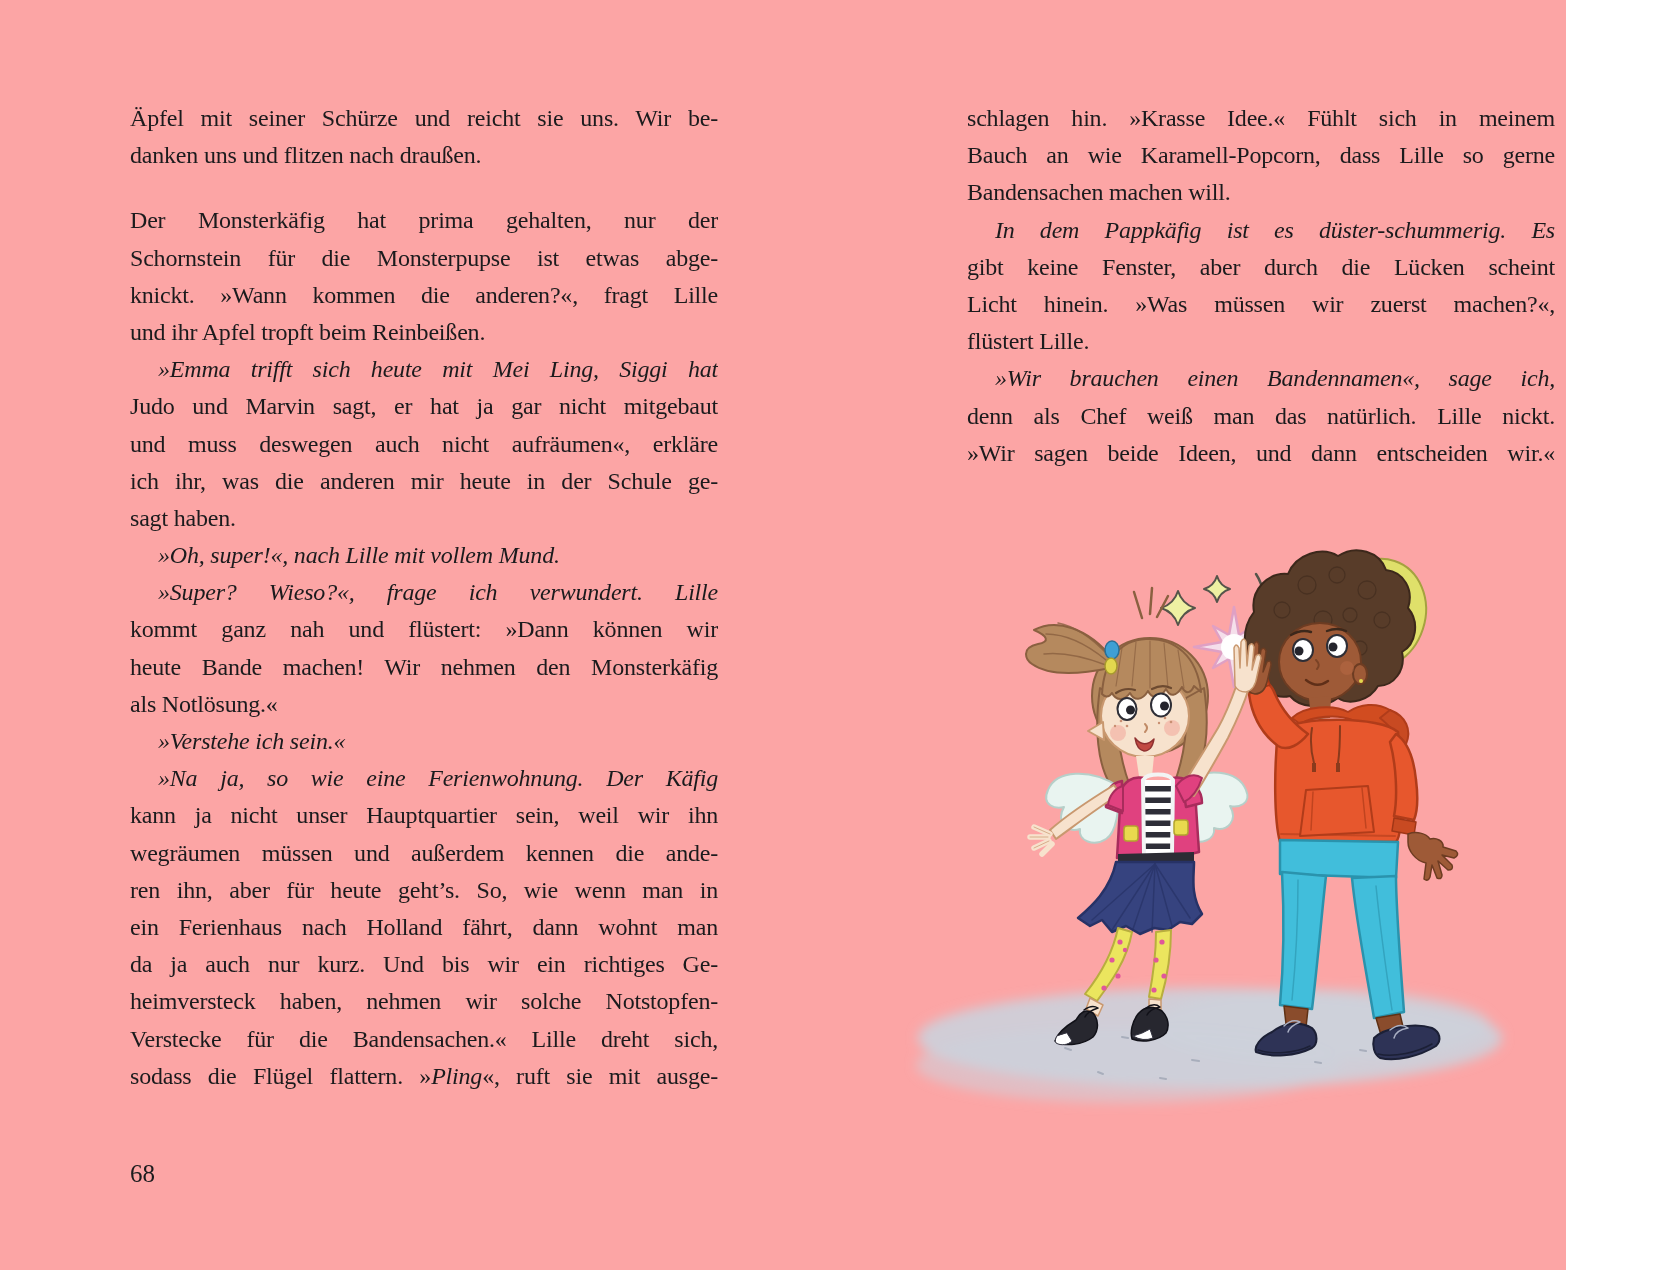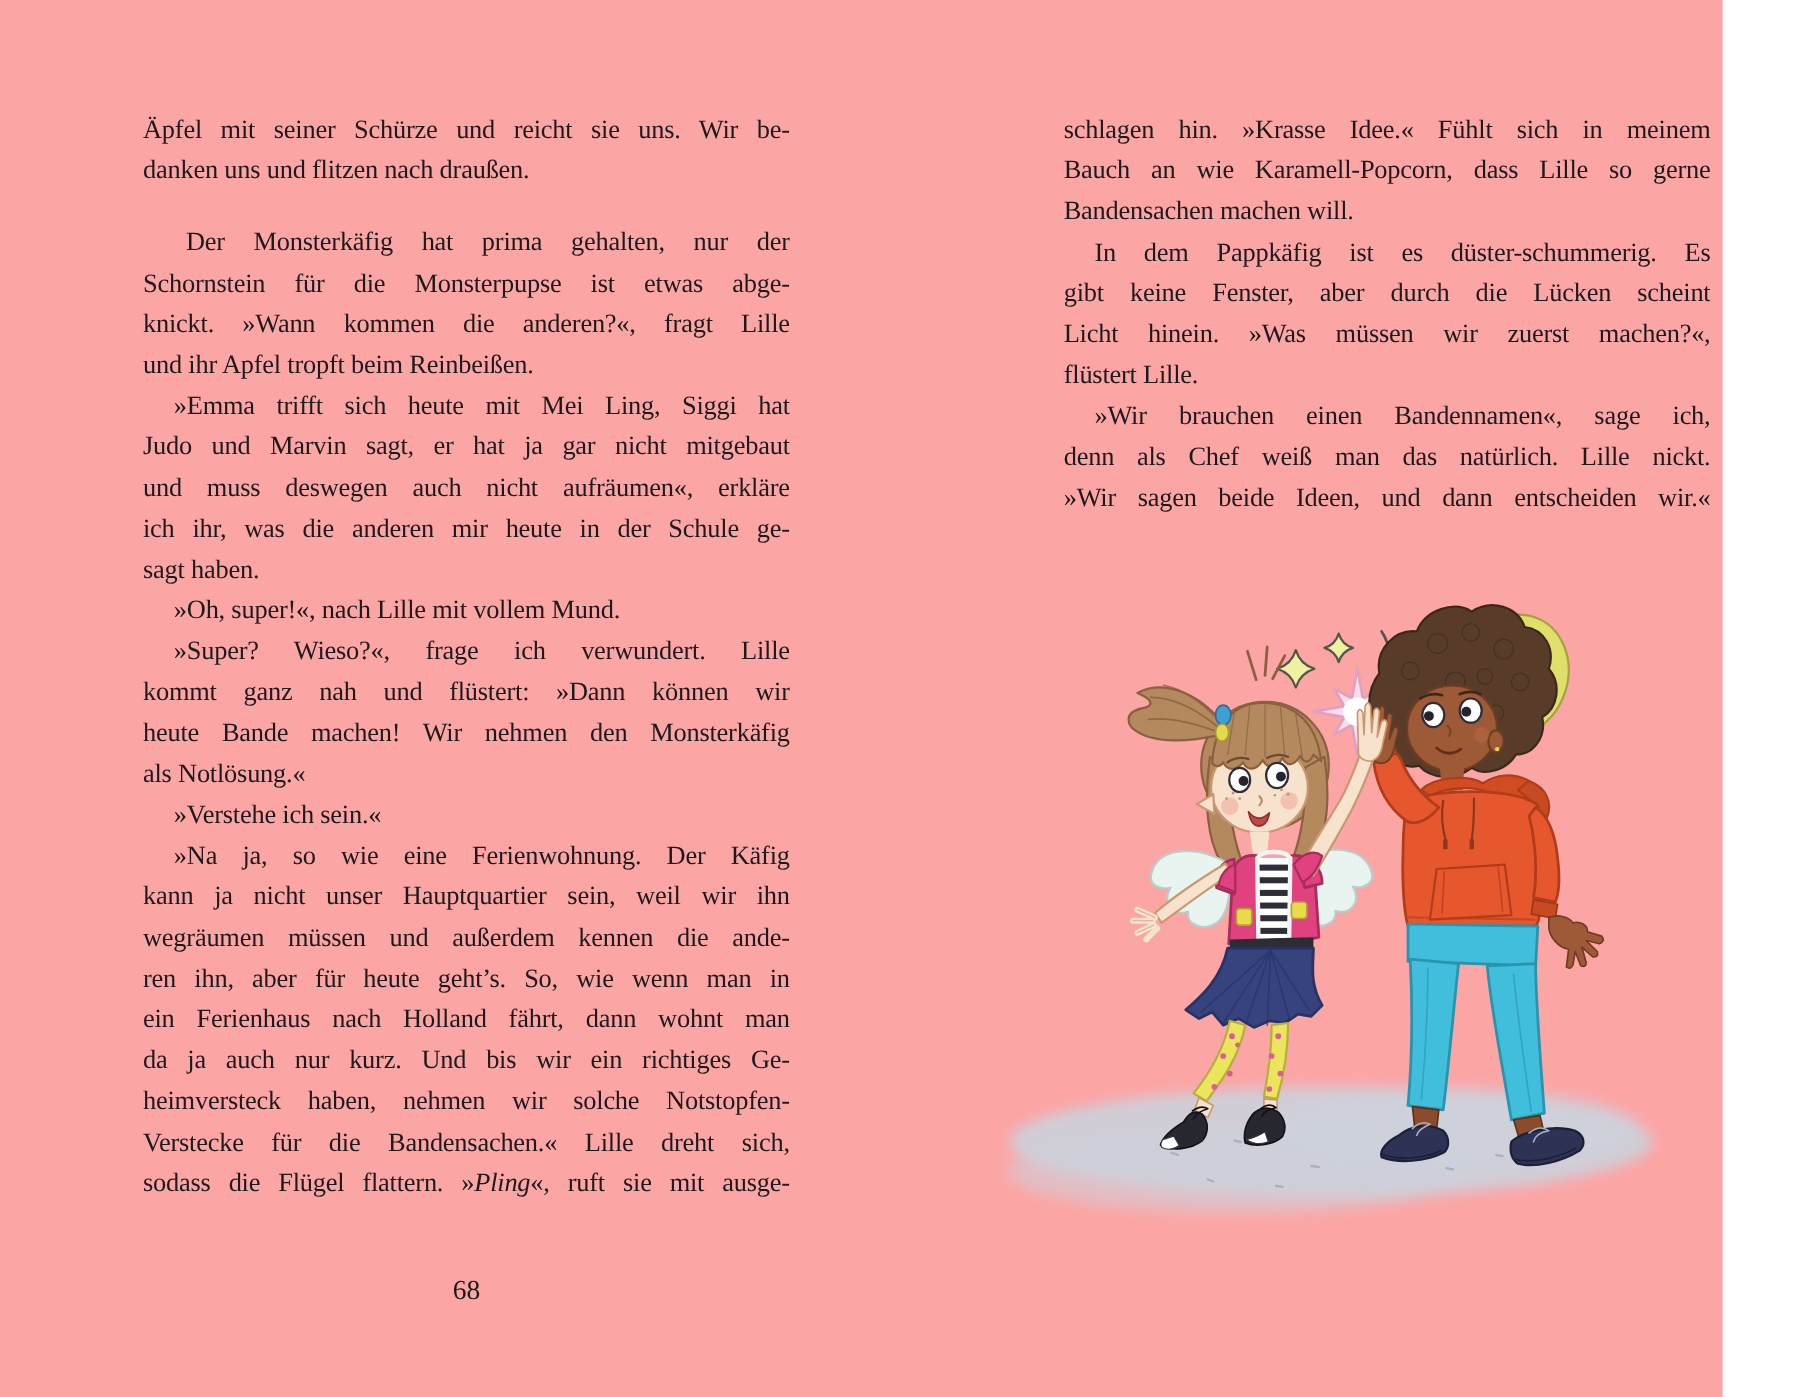--- a/index.html
+++ b/index.html
@@ -8,26 +8,26 @@
     font-family:"Liberation Serif", serif;color:#1b1b1d;overflow:hidden;
   }
   .col{position:absolute;width:588px;font-size:24px;letter-spacing:-0.2px;}
   .left-col{left:130px;top:100px;}
   .right-col{left:931px;top:100px;margin-left:36px;}
   .tline{
     line-height:37.2px;height:37.2px;overflow:hidden;
     text-align:justify;text-align-last:justify;white-space:normal;
   }
   .tline.nj{text-align-last:left;}
-  .tline.ind{text-indent:28px;}
-  .tline.gap{margin-top:28px;margin-left:39px;}
+  .tline.ind{text-indent:28px;font-style:italic;}
+  .tline.gap{margin-top:28px;}
   .it{font-style:italic;}
   .folio{
     position:absolute;left:130px;top:1160px;width:588px;
-    text-align:center;font-size:25px;
+    font-size:25px;
   }
   svg.illu{position:absolute;left:860px;top:490px;width:700px;height:640px;}
 </style>
 </head>
 <body>
 
 <div class="spread">
 
   <div class="col left-col">
       <div class="tline"><span>Äpfel mit seiner Schürze und reicht sie uns. Wir be-</span></div>

